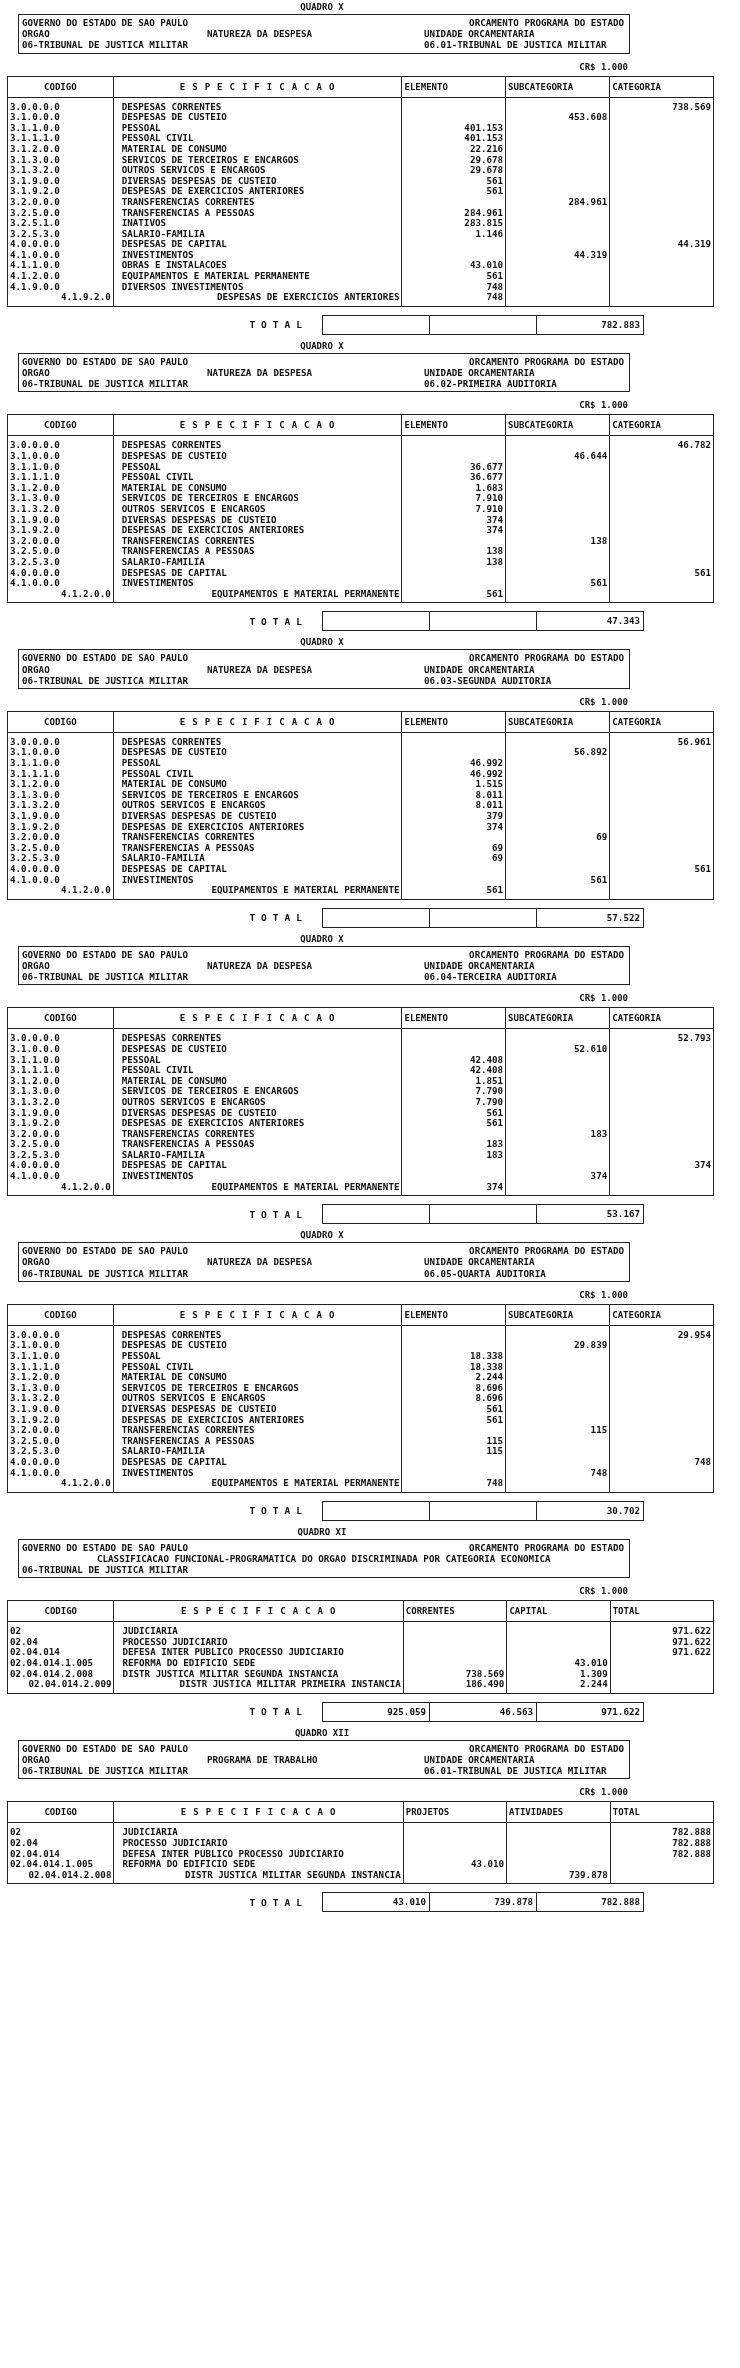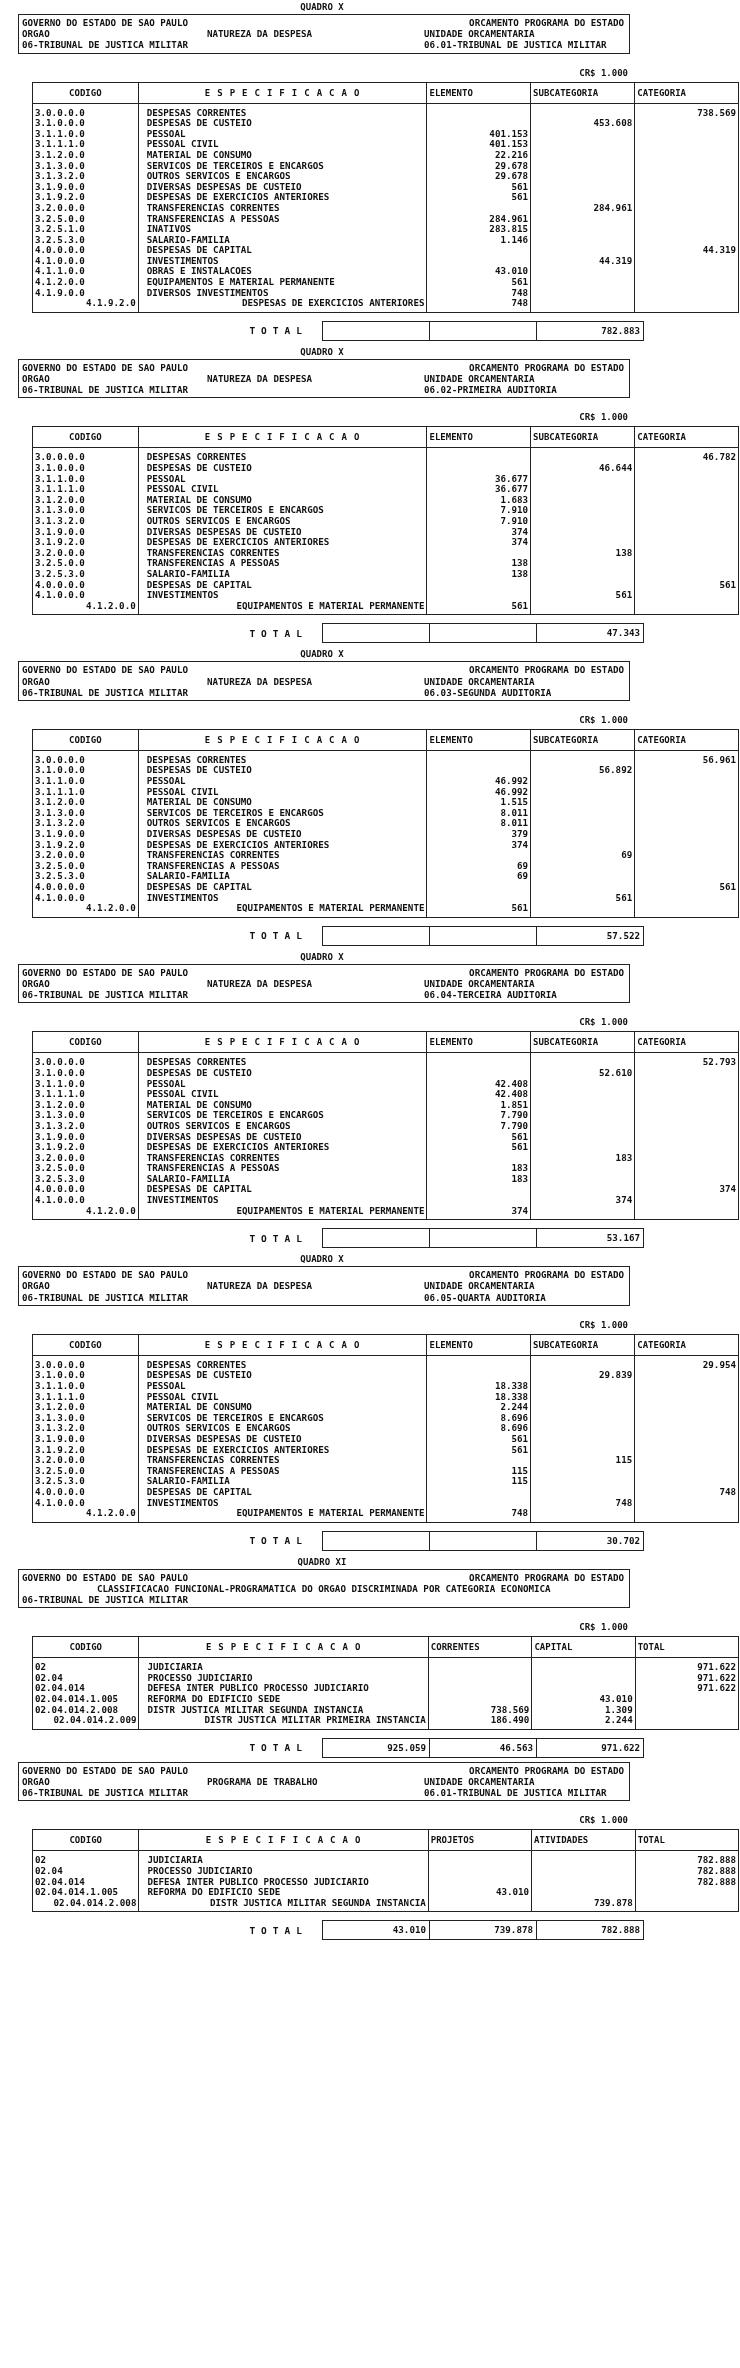--- a/index.html
+++ b/index.html
@@ -11,42 +11,42 @@
   }
   .page { position: relative; width: 644px; }
   .quadro-title {
     text-align: center;
     font-weight: bold;
     font-size: 9px;
     height: 14px;
     line-height: 14px;
   }
   .hdr-box {
-    margin: 0 14px 10px 18px;
+    margin: 0 14px 4px 18px;
     border: 1.5px solid #222;
     padding: 2px 3px;
     font-weight: bold;
     font-size: 9.2px;
     line-height: 11.2px;
   }
   .hdr-line { display: flex; position: relative; height: 11.2px; white-space: pre; }
   .hdr-line .c1 { position: absolute; left: 0; }
   .hdr-line .c2 { position: absolute; left: 185px; }
   .hdr-line .c3 { position: absolute; left: 402px; }
   .hdr-line .cr { position: absolute; right: 2px; }
   .currency {
     text-align: right;
     margin-right: 16px;
     font-size: 9px;
     font-weight: bold;
     height: 18px;
     line-height: 18px;
   }
   table.main {
-    margin-left: 32px;
+    margin-left: 7px;
     width: 707px;
     border-collapse: collapse;
     border: 1.5px solid #222;
     font-weight: bold;
     font-size: 9.2px;
   }
   table.main th {
     height: 20px;
     border: 1.3px solid #222;
     font-weight: bold;
@@ -871,20 +871,21 @@
       <div class="total-row">
         <div class="total-label">TOTAL</div>
         <div class="total-cells">
           <div class="total-cell">925.059</div>
           <div class="total-cell">46.563</div>
           <div class="total-cell">971.622</div>
         </div>
       </div>
     </div>
     <div class="section">
+      <div class="quadro-title">QUADRO XII</div>
       <div class="hdr-box">
         <div class="hdr-line"><span class="c1">GOVERNO DO ESTADO DE SAO PAULO</span><span class="cr">ORCAMENTO PROGRAMA DO ESTADO</span></div>
         <div class="hdr-line"><span class="c1">ORGAO</span><span class="c2">PROGRAMA DE TRABALHO</span><span class="c3">UNIDADE ORCAMENTARIA</span></div>
         <div class="hdr-line"><span class="c1">06-TRIBUNAL DE JUSTICA MILITAR</span><span class="c3">06.01-TRIBUNAL DE JUSTICA MILITAR</span></div>
       </div>
       <div class="currency">CR$ 1.000</div>
       <table class="main">
         <thead>
           <tr>
             <th class="col-code">CODIGO</th>

